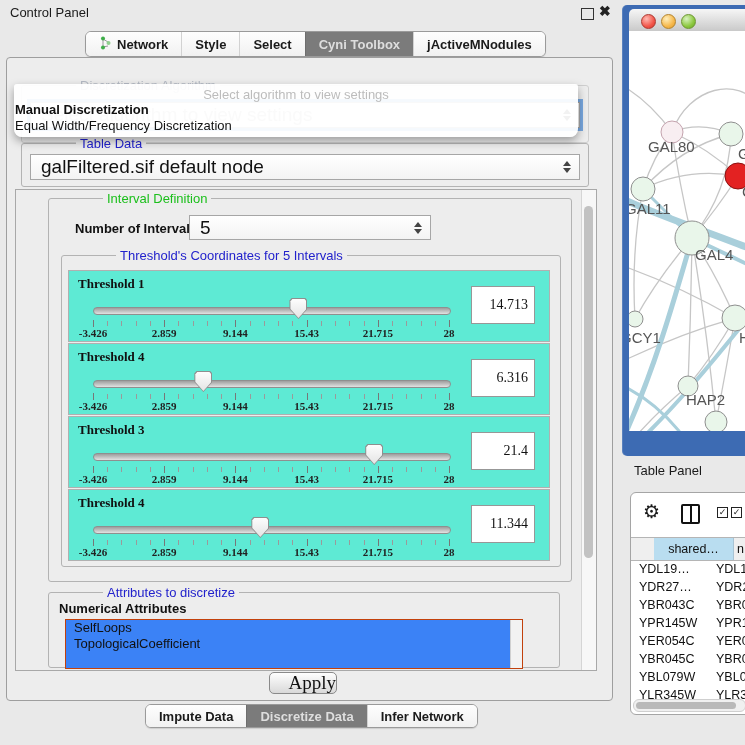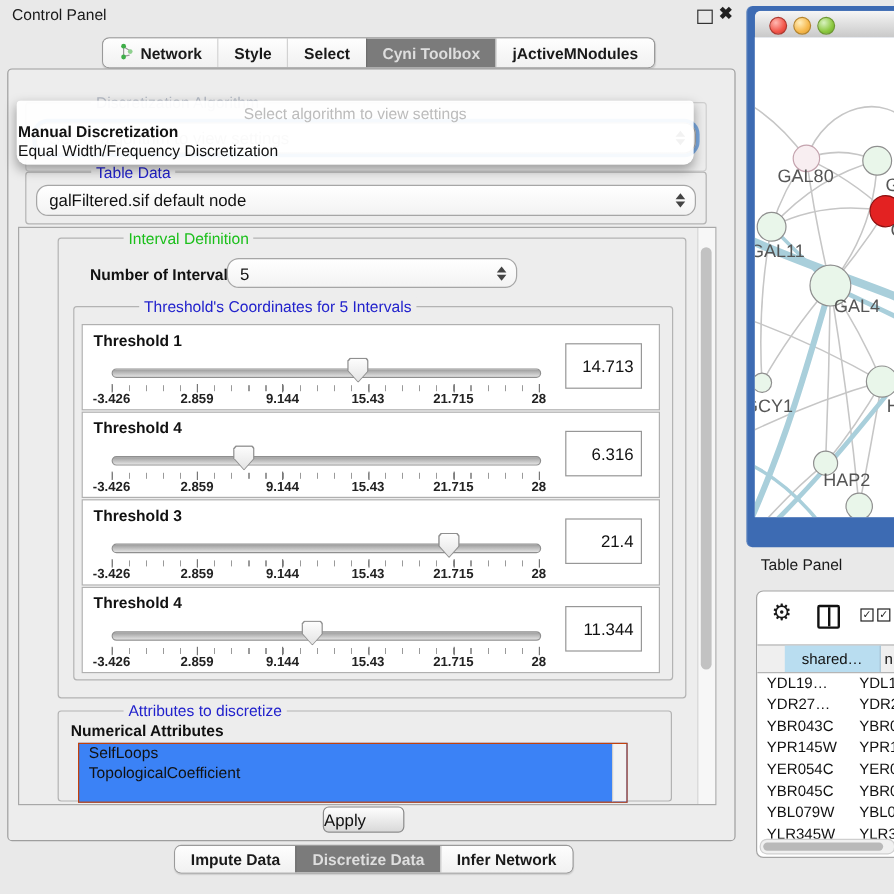--- a/index.html
+++ b/index.html
@@ -19,40 +19,40 @@
   .seg:first-child{border-left:none;}
   .seg.sel{background:#7b7b7b;color:#dedede;border-left-color:#6e6e6e;}
   .seg .nicon{margin-right:6px;display:inline-block;}
 
   .main-panel{left:6px;top:57px;width:605px;height:642px;border:1px solid #9e9e9e;border-radius:4px;background:#ededed;}
 
   .group{position:absolute;border:1px solid #b3b3b3;border-radius:3px;}
   .glabel{position:absolute;top:-8px;left:6px;background:#ededed;padding:0 4px;font-size:13px;white-space:nowrap;margin-left:48px;}
   .blue{color:#2222cc;} .green{color:#1bbf1b;} .faded{color:#b4bac4;}
 
-  .combo{position:absolute;background:linear-gradient(#ffffff,#f3f3f3);border:1px solid #a6a6a6;border-radius:10px;
-         font-size:14px;line-height:24px;padding-left:10px;color:#111;}
+  .combo{position:absolute;background:linear-gradient(#ffffff,#f3f3f3);border:1px solid #a6a6a6;border-radius:0;
+         font-size:19px;line-height:24px;padding-left:10px;color:#111;}
   .combo .spin{position:absolute;right:8px;top:50%;transform:translateY(-50%);width:8px;height:12px;}
   .combo .spin:before,.combo .spin:after{content:"";position:absolute;left:0;border-left:4px solid transparent;border-right:4px solid transparent;}
   .combo .spin:before{top:0;border-bottom:5px solid #444;}
   .combo .spin:after{bottom:0;border-top:5px solid #444;}
   .combo.focus{box-shadow:0 0 0 3px rgba(100,155,220,.85);}
 
   .popup{left:14px;top:84px;width:564px;height:53px;background:rgba(255,255,255,.93);
          border-radius:3px 3px 8px 8px;box-shadow:0 4px 10px rgba(0,0,0,.35);z-index:50;}
   .popup .ph{position:absolute;top:3px;left:0;width:100%;text-align:center;font-size:13px;color:#bcbcbc;}
   .popup .it{position:absolute;left:1px;font-size:13px;white-space:nowrap;}
 
   .scrollpane{left:14px;top:188px;width:580px;height:480px;border:1px solid #a8a8a8;background:#ededed;}
   .vsb{position:absolute;background:#f7f7f7;border-left:1px solid #d5d5d5;}
   .vsb .thumbv{position:absolute;left:2px;width:9px;background:#c2c2c2;border-radius:5px;}
 
   .lbl-b{font-weight:bold;font-size:13px;color:#111;white-space:nowrap;}
 
-  .th-panel{position:absolute;left:64px;width:480px;height:70px;border:1px solid #b0b0b0;background:#ffffff;}
+  .th-panel{position:absolute;left:64px;width:480px;height:70px;border:1px solid #b0b0b0;background:#5eead4;font-family:Liberation Serif, serif;}
   .th-name{position:absolute;left:9px;top:5px;}
   .slider{position:absolute;left:24px;top:0;width:356px;height:70px;}
   .track{position:absolute;left:0;top:36px;width:356px;height:6px;border:1px solid #8f8f8f;border-radius:4px;
          background:linear-gradient(#9e9e9e,#e2e2e2);}
   .thumb{position:absolute;top:27px;width:18px;height:21px;background:#8f8f8f;
          clip-path:polygon(12% 0,88% 0,100% 12%,100% 52%,50% 100%,0 52%,0 12%);}
   .thumb i{position:absolute;inset:1px;background:linear-gradient(#fdfdfd,#e4e4e4);
            clip-path:polygon(12% 0,88% 0,100% 12%,100% 52%,50% 100%,0 52%,0 12%);}
   .ticks-minor{position:absolute;left:0;top:50px;width:357px;height:5px;
                background:repeating-linear-gradient(90deg,#9a9a9a 0 1px,transparent 1px 14.24px);}
@@ -61,21 +61,21 @@
               font-size:11px;font-weight:600;color:#222;}
   .valbox{position:absolute;left:402px;top:15px;width:56px;height:36px;background:#fff;border:1px solid #979797;
           font-size:14px;text-align:right;line-height:36px;padding-right:6px;color:#111;}
 
   .listbox{position:absolute;left:16px;top:26px;width:456px;height:48px;background:#3b82f6;border:1px solid #c2410c;overflow:hidden;}
   .listbox .li{font-size:13px;line-height:16px;padding-left:8px;white-space:nowrap;}
   .listbox .lsb{position:absolute;right:0;top:0;width:11px;height:100%;background:#f2f2f2;border-left:1px solid #d0d0d0;}
   .listbox .lsb .thumbv{left:1.5px;top:1px;height:44px;width:7px;}
 
   .btn{position:absolute;border:1px solid #8a8a8a;border-radius:5px;background:linear-gradient(#fefefe,#d9d9d9);
-       font-size:14px;text-align:left;color:#111;}
+       font-size:19px;text-align:right;color:#111;font-family:Liberation Serif, serif;}
 
   
   .net-frame{left:622px;top:5px;width:123px;height:451px;background:#3d6bb3;border-radius:5px 0 0 5px;
              box-shadow:inset 1px 0 0 rgba(255,255,255,.15);}
   .mac-bar{left:629px;top:9px;width:116px;height:22px;background:linear-gradient(#f6f6f6,#c9c9c9);
            border-radius:5px 0 0 0;border-bottom:1px solid #979797;}
   .tl{position:absolute;top:14px;width:13px;height:13px;border-radius:50%;}
   .tl.red{left:641px;background:radial-gradient(circle at 35% 30%,#ffb9b2,#f2564a 60%,#cf372e);border:1px solid #ad382f;}
   .tl.yellow{left:661px;background:radial-gradient(circle at 35% 30%,#ffeebb,#f6b84c 60%,#dd9c31);border:1px solid #b4842c;}
   .tl.green{left:681px;background:radial-gradient(circle at 35% 30%,#d8f2c0,#8cc83f 60%,#69a42b);border:1px solid #6d9731;}

